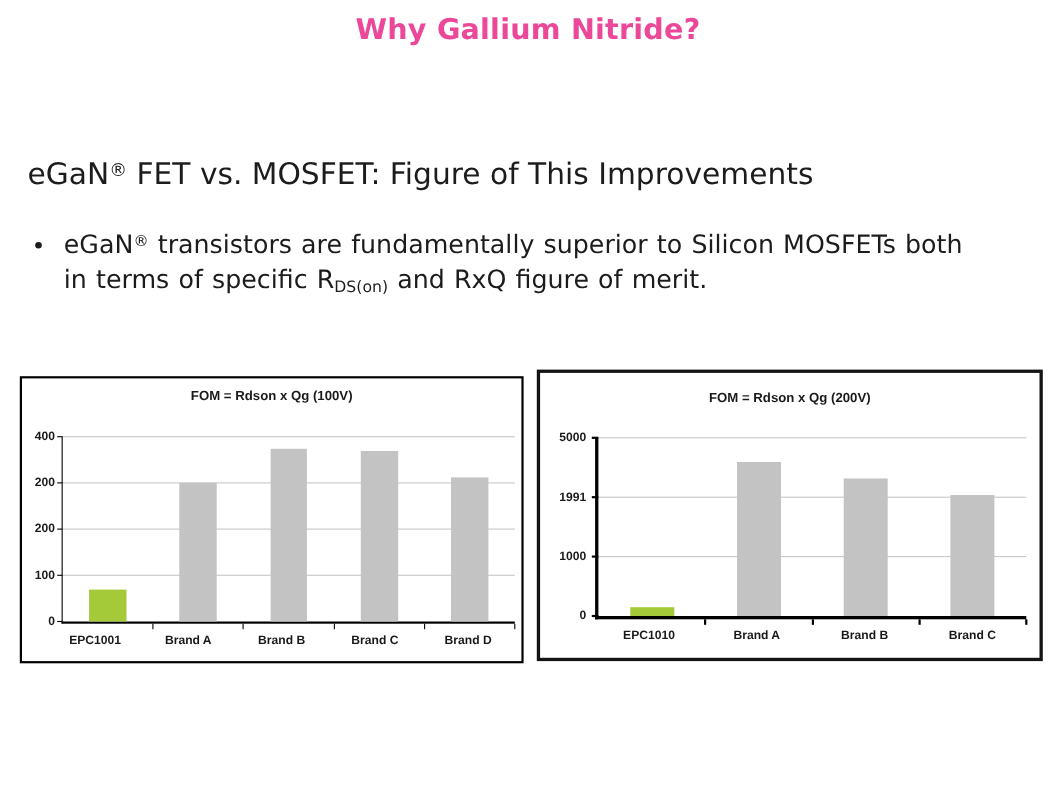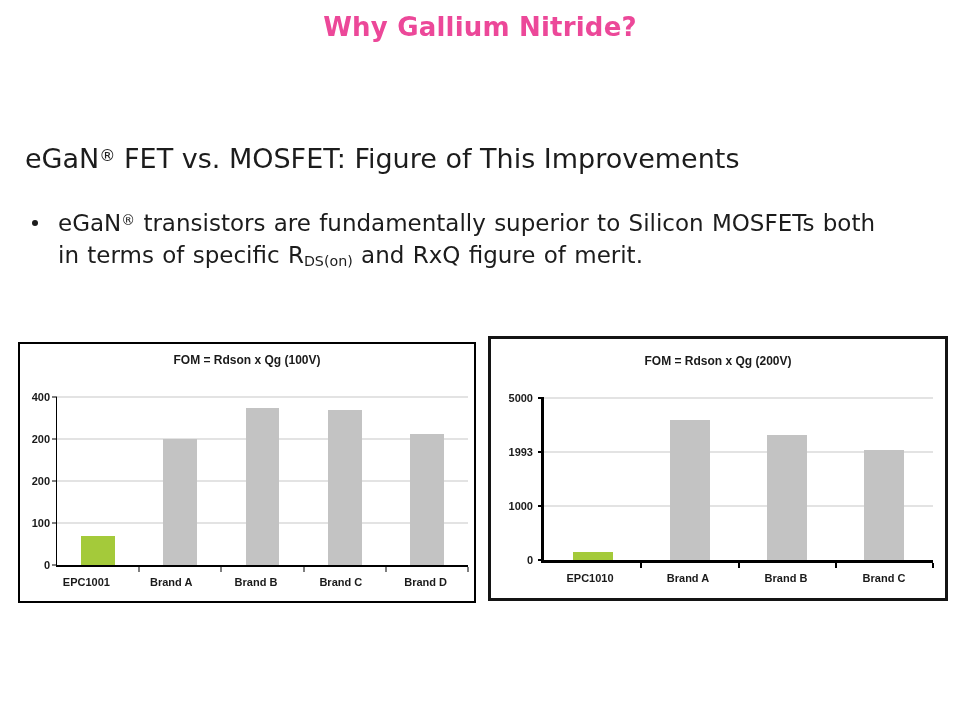--- a/index.html
+++ b/index.html
@@ -134,21 +134,21 @@
 <div class="chart chart--right">
   <div class="chart-title">FOM = Rdson x Qg (200V)</div>
   <div class="plot">
       <div class="ytick-mark" style="top: 100%;"></div>
       <div class="ytick-label" style="top: 100%;">0</div>
       <div class="gridline" style="top: 66.6667%;"></div>
       <div class="ytick-mark" style="top: 66.6667%;"></div>
       <div class="ytick-label" style="top: 66.6667%; text-align: center;">1000</div>
       <div class="gridline" style="top: 33.3333%;"></div>
       <div class="ytick-mark" style="top: 33.3333%;"></div>
-      <div class="ytick-label" style="top: 33.3333%;">1993</div>
+      <div class="ytick-label" style="top: 33.3333%;">1991</div>
       <div class="gridline" style="top: 0%;"></div>
       <div class="ytick-mark" style="top: 0%;"></div>
       <div class="ytick-label" style="top: 0%;">5000</div>
       <div class="bar" style="left: 7.375%; width: 10.25%; height: 5%; background: rgb(164, 202, 58);"></div>
       <div class="xtick-mark" style="left: 25%;"></div>
       <div class="bar" style="left: 32.375%; width: 10.25%; height: 86.6667%; background: rgb(195, 195, 195);"></div>
       <div class="xtick-mark" style="left: 50%;"></div>
       <div class="bar" style="left: 57.375%; width: 10.25%; height: 77.3333%; background: rgb(195, 195, 195);"></div>
       <div class="xtick-mark" style="left: 75%;"></div>
       <div class="bar" style="left: 82.375%; width: 10.25%; height: 67.6667%; background: rgb(195, 195, 195);"></div>

